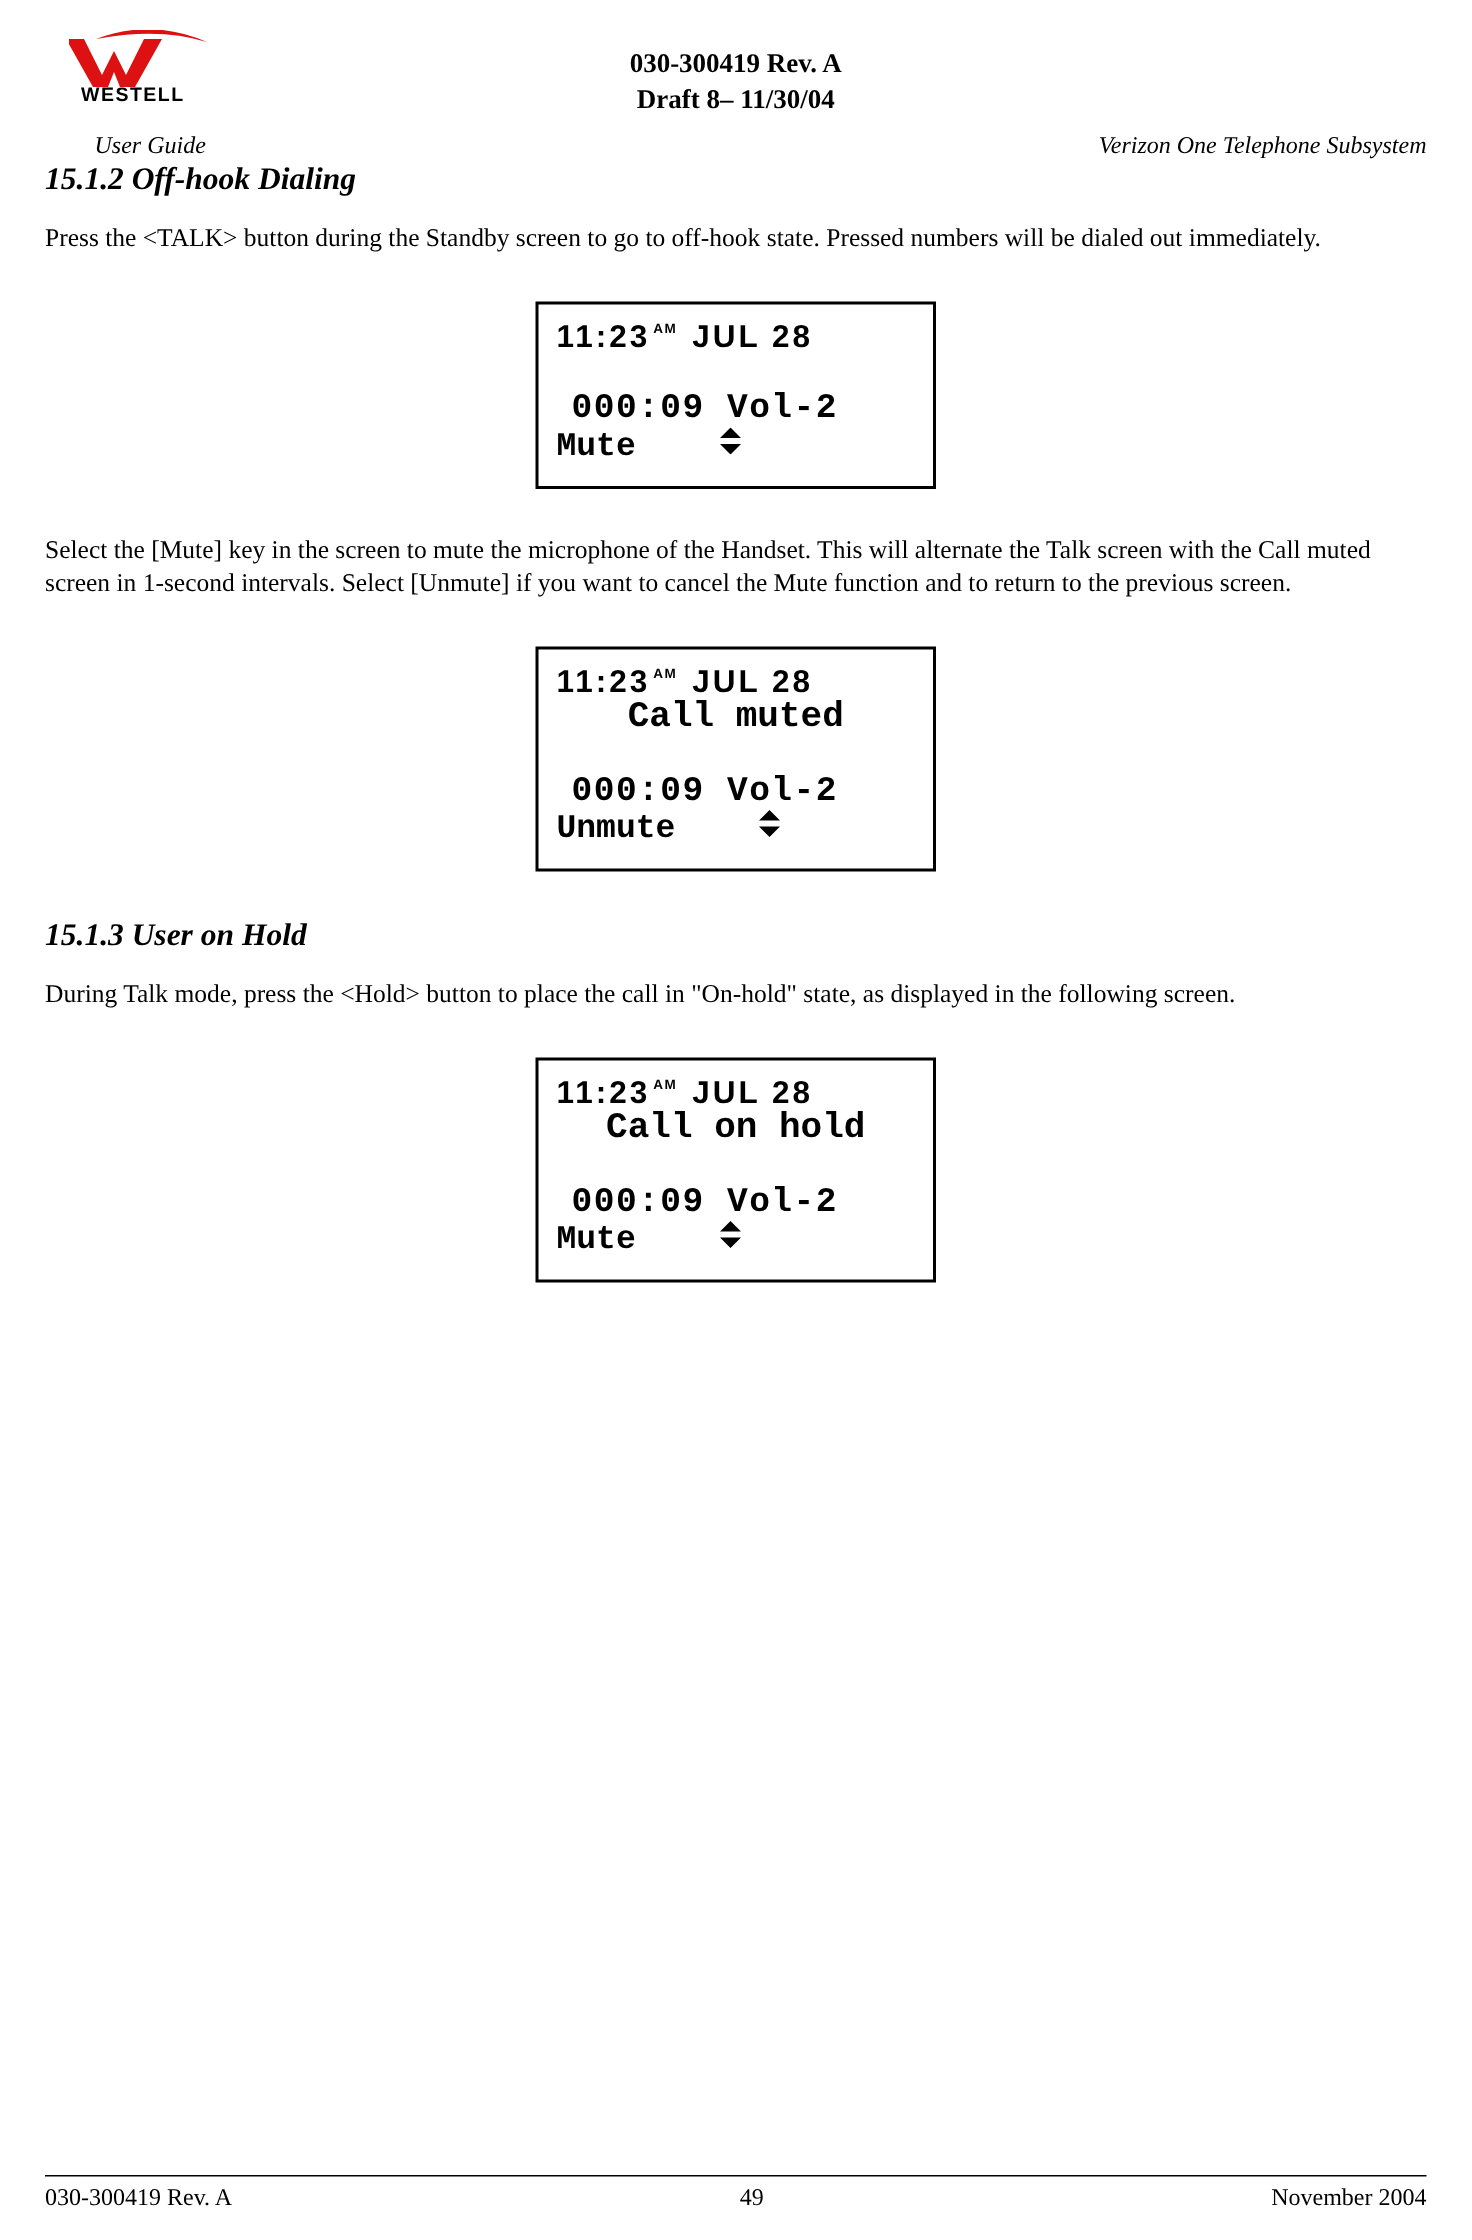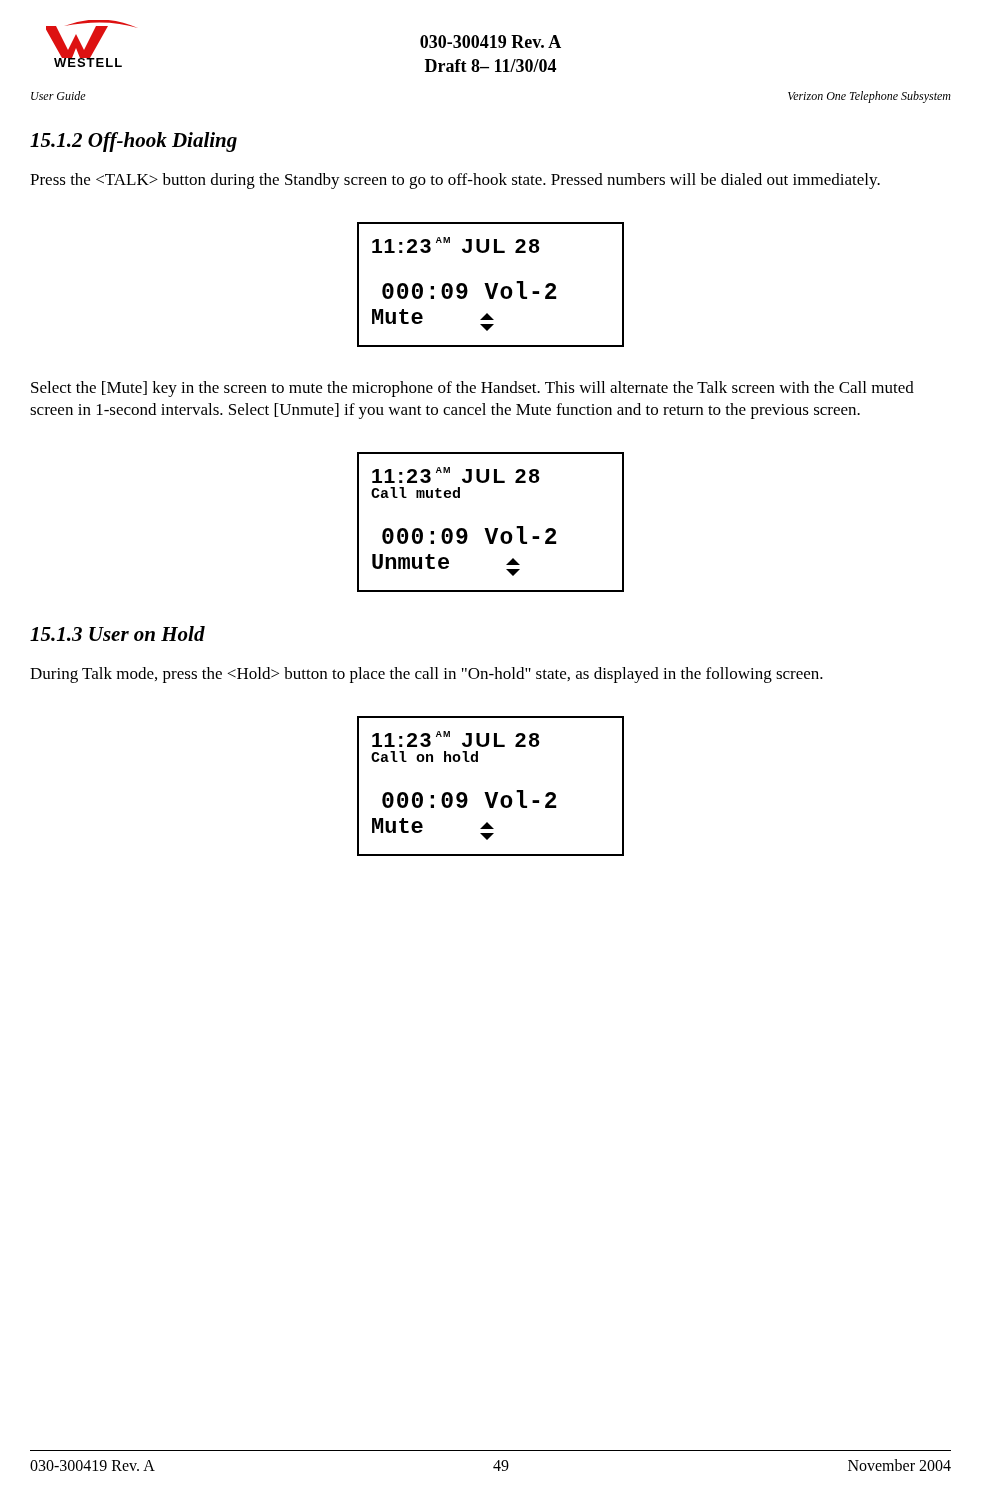--- a/index.html
+++ b/index.html
@@ -32,27 +32,27 @@
       font-weight: bold;
       font-size: 13px;
       letter-spacing: 1px;
       fill: #000;
     }
     .sub-header {
       margin-top: 10px;
       display: flex;
       justify-content: space-between;
       font-style: italic;
-      font-size: 12px;
+      font-size: 16px;
+      margin-left: 33px;
     }
     .section-title {
       font-style: italic;
       font-weight: bold;
       font-size: 21px;
-      margin-top: 24px;
       margin-bottom: 16px;
     }
     .body-text {
       font-size: 17px;
       line-height: 1.35;
       margin-bottom: 20px;
     }
     .lcd-frame {
       border: 2px solid #000;
       width: 267px;
@@ -85,27 +85,28 @@
       font-weight: bold;
       font-size: 23px;
       letter-spacing: 1px;
       margin-left: 10px;
     }
     .lcd-soft {
       font-family: "Courier New", monospace;
       font-weight: bold;
       font-size: 22px;
       display: flex;
-      align-items: flex-end;
+      align-items: flex-start;
       gap: 56px;
     }
     .lcd-msg {
       font-family: "Courier New", monospace;
       font-weight: bold;
-      font-size: 15px;
+      font-size: 24px;
+      text-align: center;
       margin-top: -2px;
     }
     .updown-icon {
       display: inline-block;
       line-height: 0;
     }
     .footer-line {
       position: absolute;
       left: 30px; right: 30px; bottom: 42px;
       border-top: 1px solid #000;

